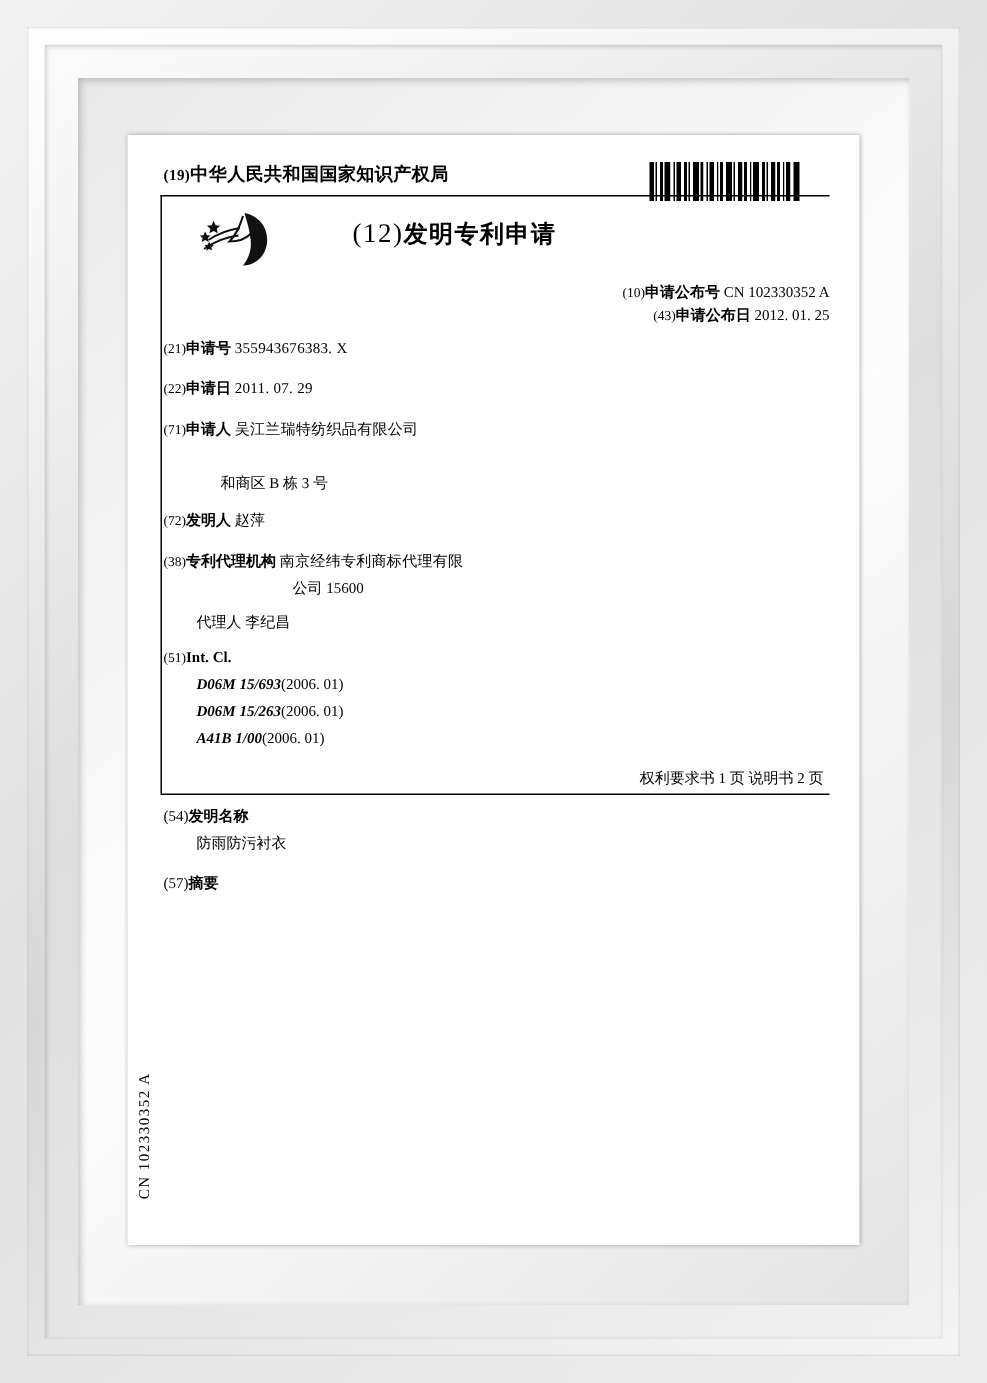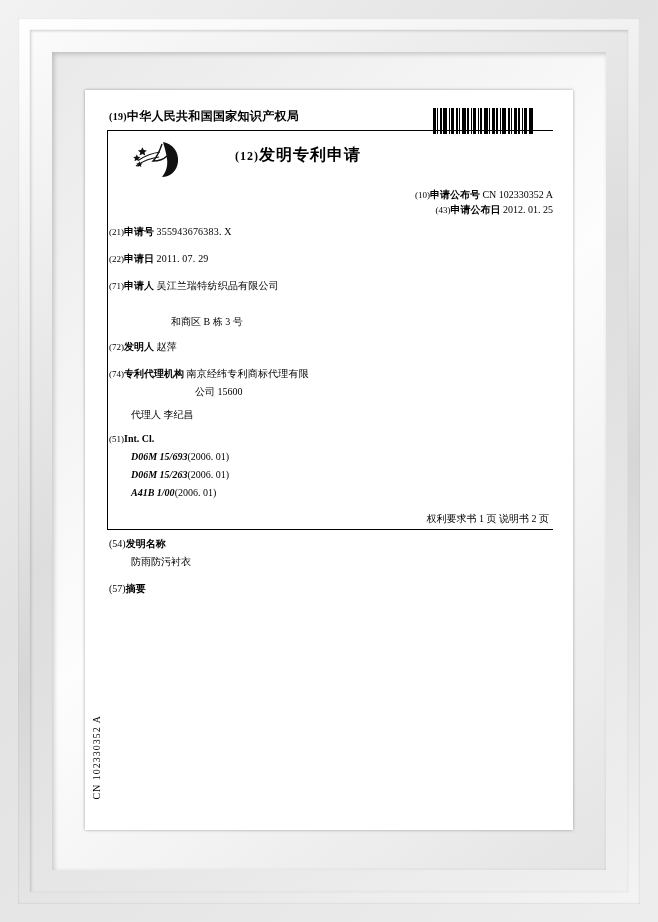--- a/index.html
+++ b/index.html
@@ -83,21 +83,21 @@
     font-weight: bold;
   }
   .line1 .num { font-size: 10px; }
   .title-cn {
     position: absolute;
     top: 45px; left: 128px;
     font-size: 16px;
     font-weight: bold;
     letter-spacing: 1px;
   }
-  .title-cn .num { font-size: 12px; font-weight: bold; }
+  .title-cn .num { font-size: 18px; font-weight: normal; }
   .logo {
     position: absolute;
     left: 26px;
     top: 40px;
     width: 70px;
     height: 40px;
   }
   .barcode {
     position: absolute;
     right: 0px;
@@ -280,31 +280,31 @@
 
       <div class="field" style="top:152px">
         <span class="num">(22)</span><span class="lbl">申请日</span>
         <span class="val">2011. 07. 29</span>
       </div>
 
       <div class="field" style="top:179px">
         <span class="num">(71)</span><span class="lbl">申请人</span>
         <span class="val">吴江兰瑞特纺织品有限公司</span>
       </div>
-      <div class="sub" style="top:215px; left:64px">
+      <div class="sub" style="top:215px; left:40px">
         <span>和商区 B 栋 3 号</span>
       </div>
 
       <div class="field" style="top:240px">
         <span class="num">(72)</span><span class="lbl">发明人</span>
         <span class="val">赵萍</span>
       </div>
 
       <div class="field" style="top:267px">
-        <span class="num">(74)</span><span class="lbl">专利代理机构</span>
+        <span class="num">(38)</span><span class="lbl">专利代理机构</span>
         <span class="val">南京经纬专利商标代理有限</span>
       </div>
       <div class="sub" style="top:285px; left:88px">
         <span>公司  15600</span>
       </div>
       <div class="sub" style="top:308px; left:24px">
         <span class="lbl">代理人</span>
         <span>李纪昌</span>
       </div>
 

